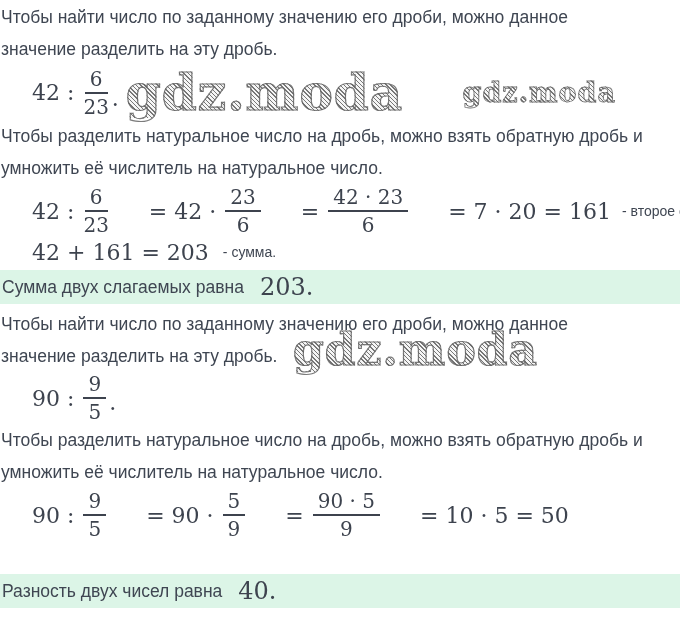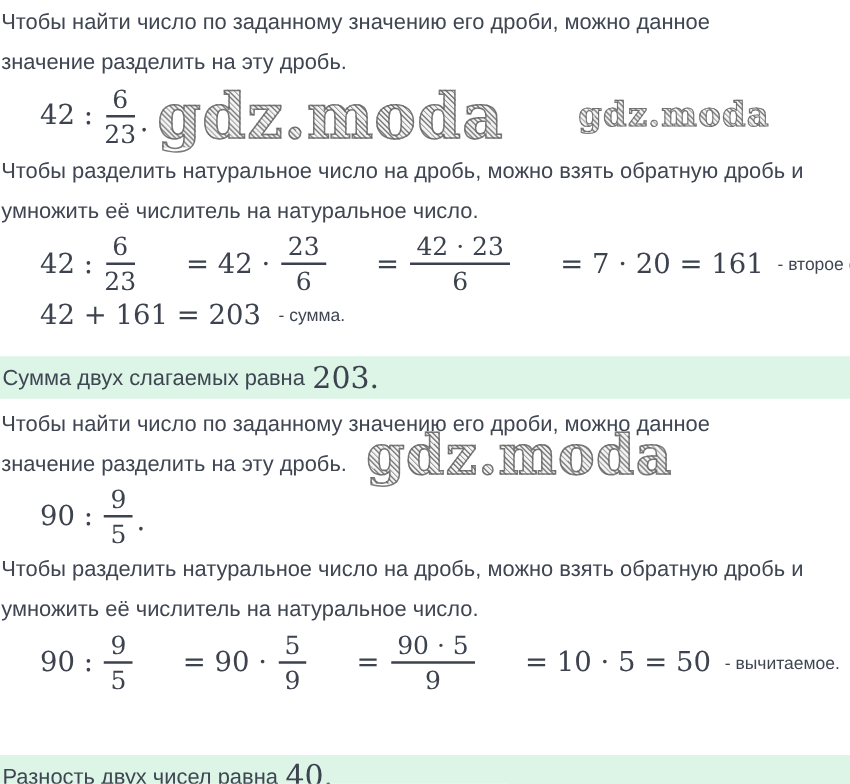--- a/index.html
+++ b/index.html
@@ -52,26 +52,26 @@
   
   .lbl {
     font-family:"Liberation Sans","DejaVu Sans",sans-serif;
     font-size:14px;
     color:var(--text,#3f4652);
     margin-left:2px;
   }
 
   
   .answer-band {
-    margin-top:19px;
+    margin-top:4px;
     height:34px;
     background:var(--highlight_bg,#dcf5e7);
     display:flex;
     align-items:center;
-    column-gap:6px;
+    column-gap:16px;
     padding-left:2px;
     font-size:17.5px;
     color:var(--text,#3f4652);
     width:680px;
     margin-left:-1px;
     padding-right:2px;
   }
   .ans-num {
     font-family:"DejaVu Serif","Liberation Serif",serif;
     font-size:24px;
@@ -176,21 +176,20 @@
     <span class="frac">
       <span class="num">5</span>
       <span class="den">9</span>
     </span>
     <span class="m">=</span>
     <span class="frac">
       <span class="num">90 · 5</span>
       <span class="den">9</span>
     </span>
     <span class="m">= 10 · 5 = 50</span>
-    <span class="lbl">- вычитаемое.</span>
   </div>
 
   <div class="math-row row-plain">
   </div>
 
   <div class="answer-band">
     <span>Разность двух чисел равна</span>
     <span class="ans-num">40.</span>
   </div>
 

